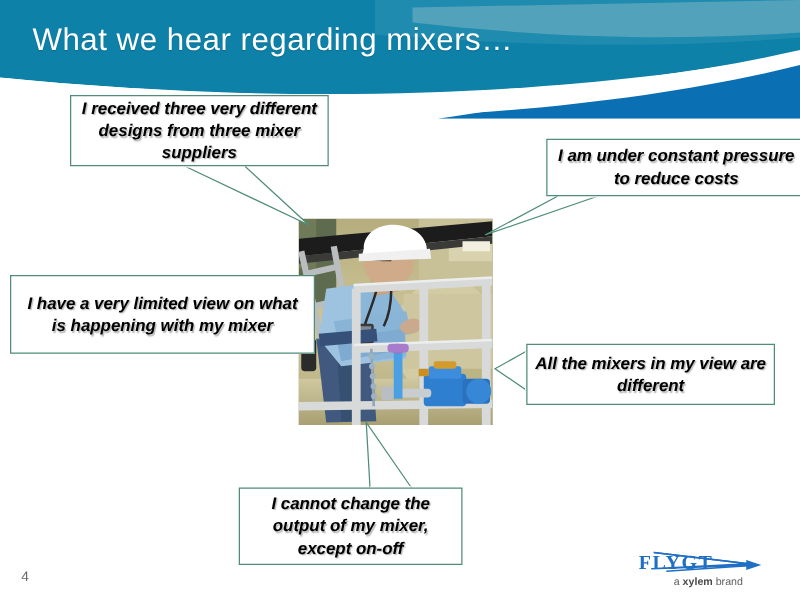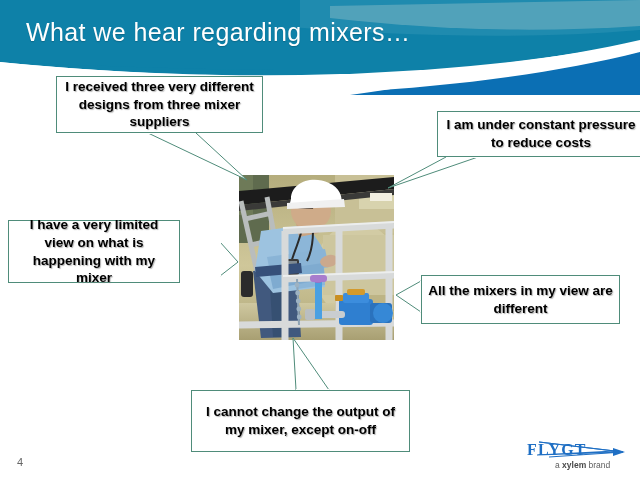--- a/index.html
+++ b/index.html
@@ -61,37 +61,38 @@
     color: #000000;
     font-weight: bold;
     font-size: 13.5px;
     line-height: 1.32;
     text-align: center;
     display: flex;
     align-items: center;
     justify-content: center;
     padding: 4px 6px;
     text-shadow: 1px 1px 1px rgba(120,120,120,0.55);
+    font-style: italic;
   }
   .tail-svg {
     position: absolute;
     overflow: visible;
   }
 
   
   #callout-suppliers .callout-box { left: 56px; top: 76px;  width: 207px; height: 57px; }
   #callout-costs     .callout-box { left: 411px; top: 111px; width: 208px; height: 46px; margin-left: 26px; }
-  #callout-view      .callout-box { left: 8px;   top: 220px; width: 172px; height: 63px; }
+  #callout-view      .callout-box { left: 8px;   top: 220px; width: 244px; height: 63px; }
   #callout-different .callout-box { left: 421px; top: 275px; width: 199px; height: 49px; }
-  #callout-onoff     .callout-box { left: 191px; top: 390px; width: 219px; height: 62px; justify-content: flex-end; }
+  #callout-onoff     .callout-box { left: 191px; top: 390px; width: 179px; height: 62px; justify-content: flex-end; }
 
   
   #flygt-logo {
     position: absolute;
-    left: 519px;
+    left: 503px;
     top: 428px;
     width: 112px;
     height: 46px;
     text-decoration: underline;
   }
   #flygt-logo svg { display: block; }
 
   
   #page-number {
     position: absolute;

